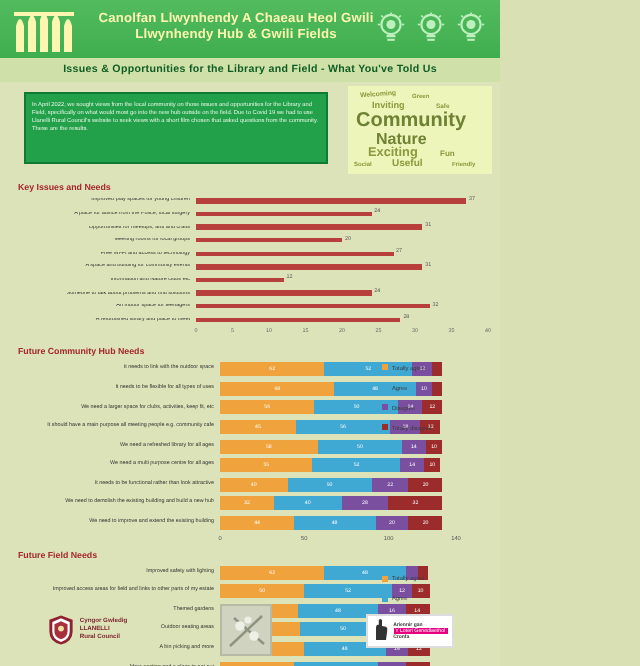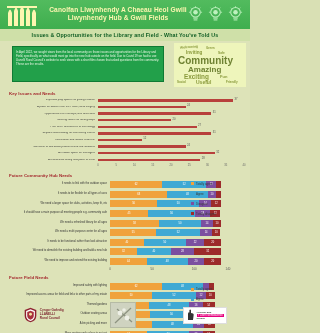--- a/index.html
+++ b/index.html
@@ -185,21 +185,21 @@
   <div class="introwrap">
     <div class="intro">
       <p>In April 2022, we sought views from the local community on those issues and opportunities for the Library and Field, specifically on what would most go into the new hub outside on the field. Due to Covid 19 we had to use Llanelli Rural Council's website to seek views with a short film chosen that asked questions from the community.  These are the results.</p>
     </div>
     <div class="wordcloud">
       <span class="wc" style="left:6px;top:2px;font-size:3.4px;transform:rotate(-4deg)">Welcoming</span>
       <span class="wc" style="left:32px;top:3px;font-size:3px">Green</span>
       <span class="wc" style="left:12px;top:7px;font-size:4.6px">Inviting</span>
       <span class="wc" style="left:44px;top:8px;font-size:3.2px">Safe</span>
       <span class="wc big" style="left:4px;top:12px;font-size:10px">Community</span>
-      <span class="wc big" style="left:14px;top:22px;font-size:8px">Amazing</span>
+      <span class="wc big" style="left:14px;top:22px;font-size:8px">Nature</span>
       <span class="wc" style="left:10px;top:30px;font-size:6.4px">Exciting</span>
       <span class="wc" style="left:46px;top:31px;font-size:4px">Fun</span>
       <span class="wc" style="left:22px;top:36px;font-size:5px">Useful</span>
       <span class="wc" style="left:3px;top:37px;font-size:3px">Social</span>
       <span class="wc" style="left:52px;top:37px;font-size:3px">Friendly</span>
     </div>
   </div>
 
   <div class="sec-title">Key Issues and Needs</div>
   <div class="chart1" id="chart1">

